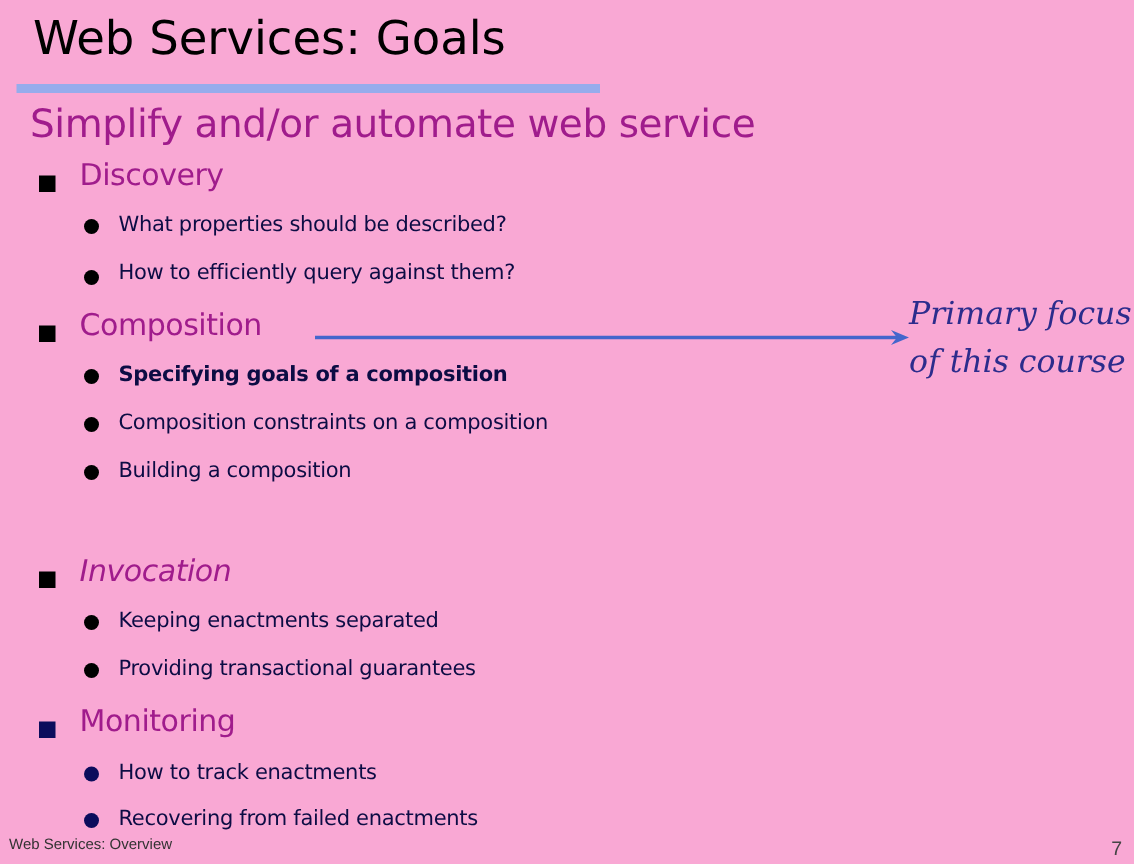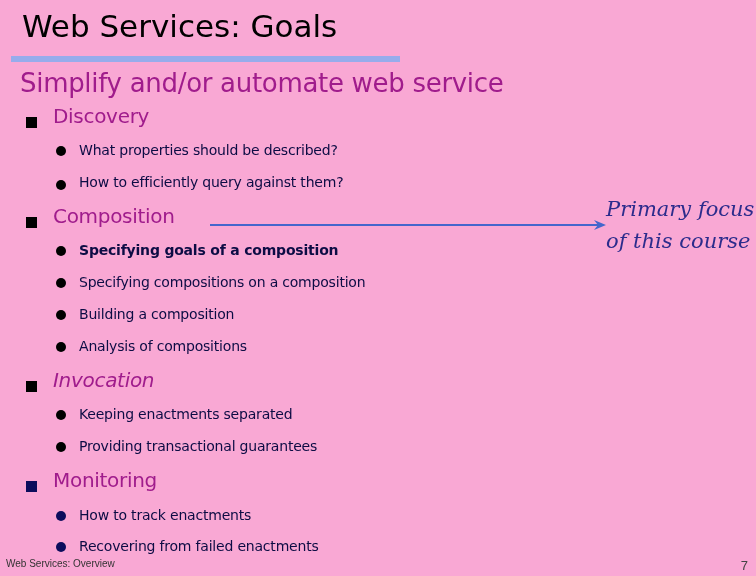--- a/index.html
+++ b/index.html
@@ -149,29 +149,25 @@
   <div class="l1" style="top:204px;">
     <span class="sq"></span>
     <span>Composition</span>
   </div>
   <div class="l2" style="top:242px;font-weight:bold;">
     <span class="dot"></span>
     <span>Specifying goals of a composition</span>
   </div>
   <div class="l2" style="top:274px;">
     <span class="dot"></span>
-    <span>Specifying compositions on a composition</span>
+    <span>Composition constraints on a composition</span>
   </div>
   <div class="l2" style="top:306px;">
     <span class="dot"></span>
     <span>Building a composition</span>
-  </div>
-  <div class="l2" style="top:338px;">
-    <span class="dot"></span>
-    <span>Analysis of compositions</span>
   </div>
 
   <svg class="arrow" viewBox="0 0 396 12">
     <line x1="0" y1="6" x2="388" y2="6" stroke="#4466cc" stroke-width="2.2"></line>
     <polygon points="384,1 396,6 384,11 388,6" fill="#4466cc"></polygon>
   </svg>
   <div class="note">
     <div>Primary focus</div>
     <div>of this course</div>
   </div>

